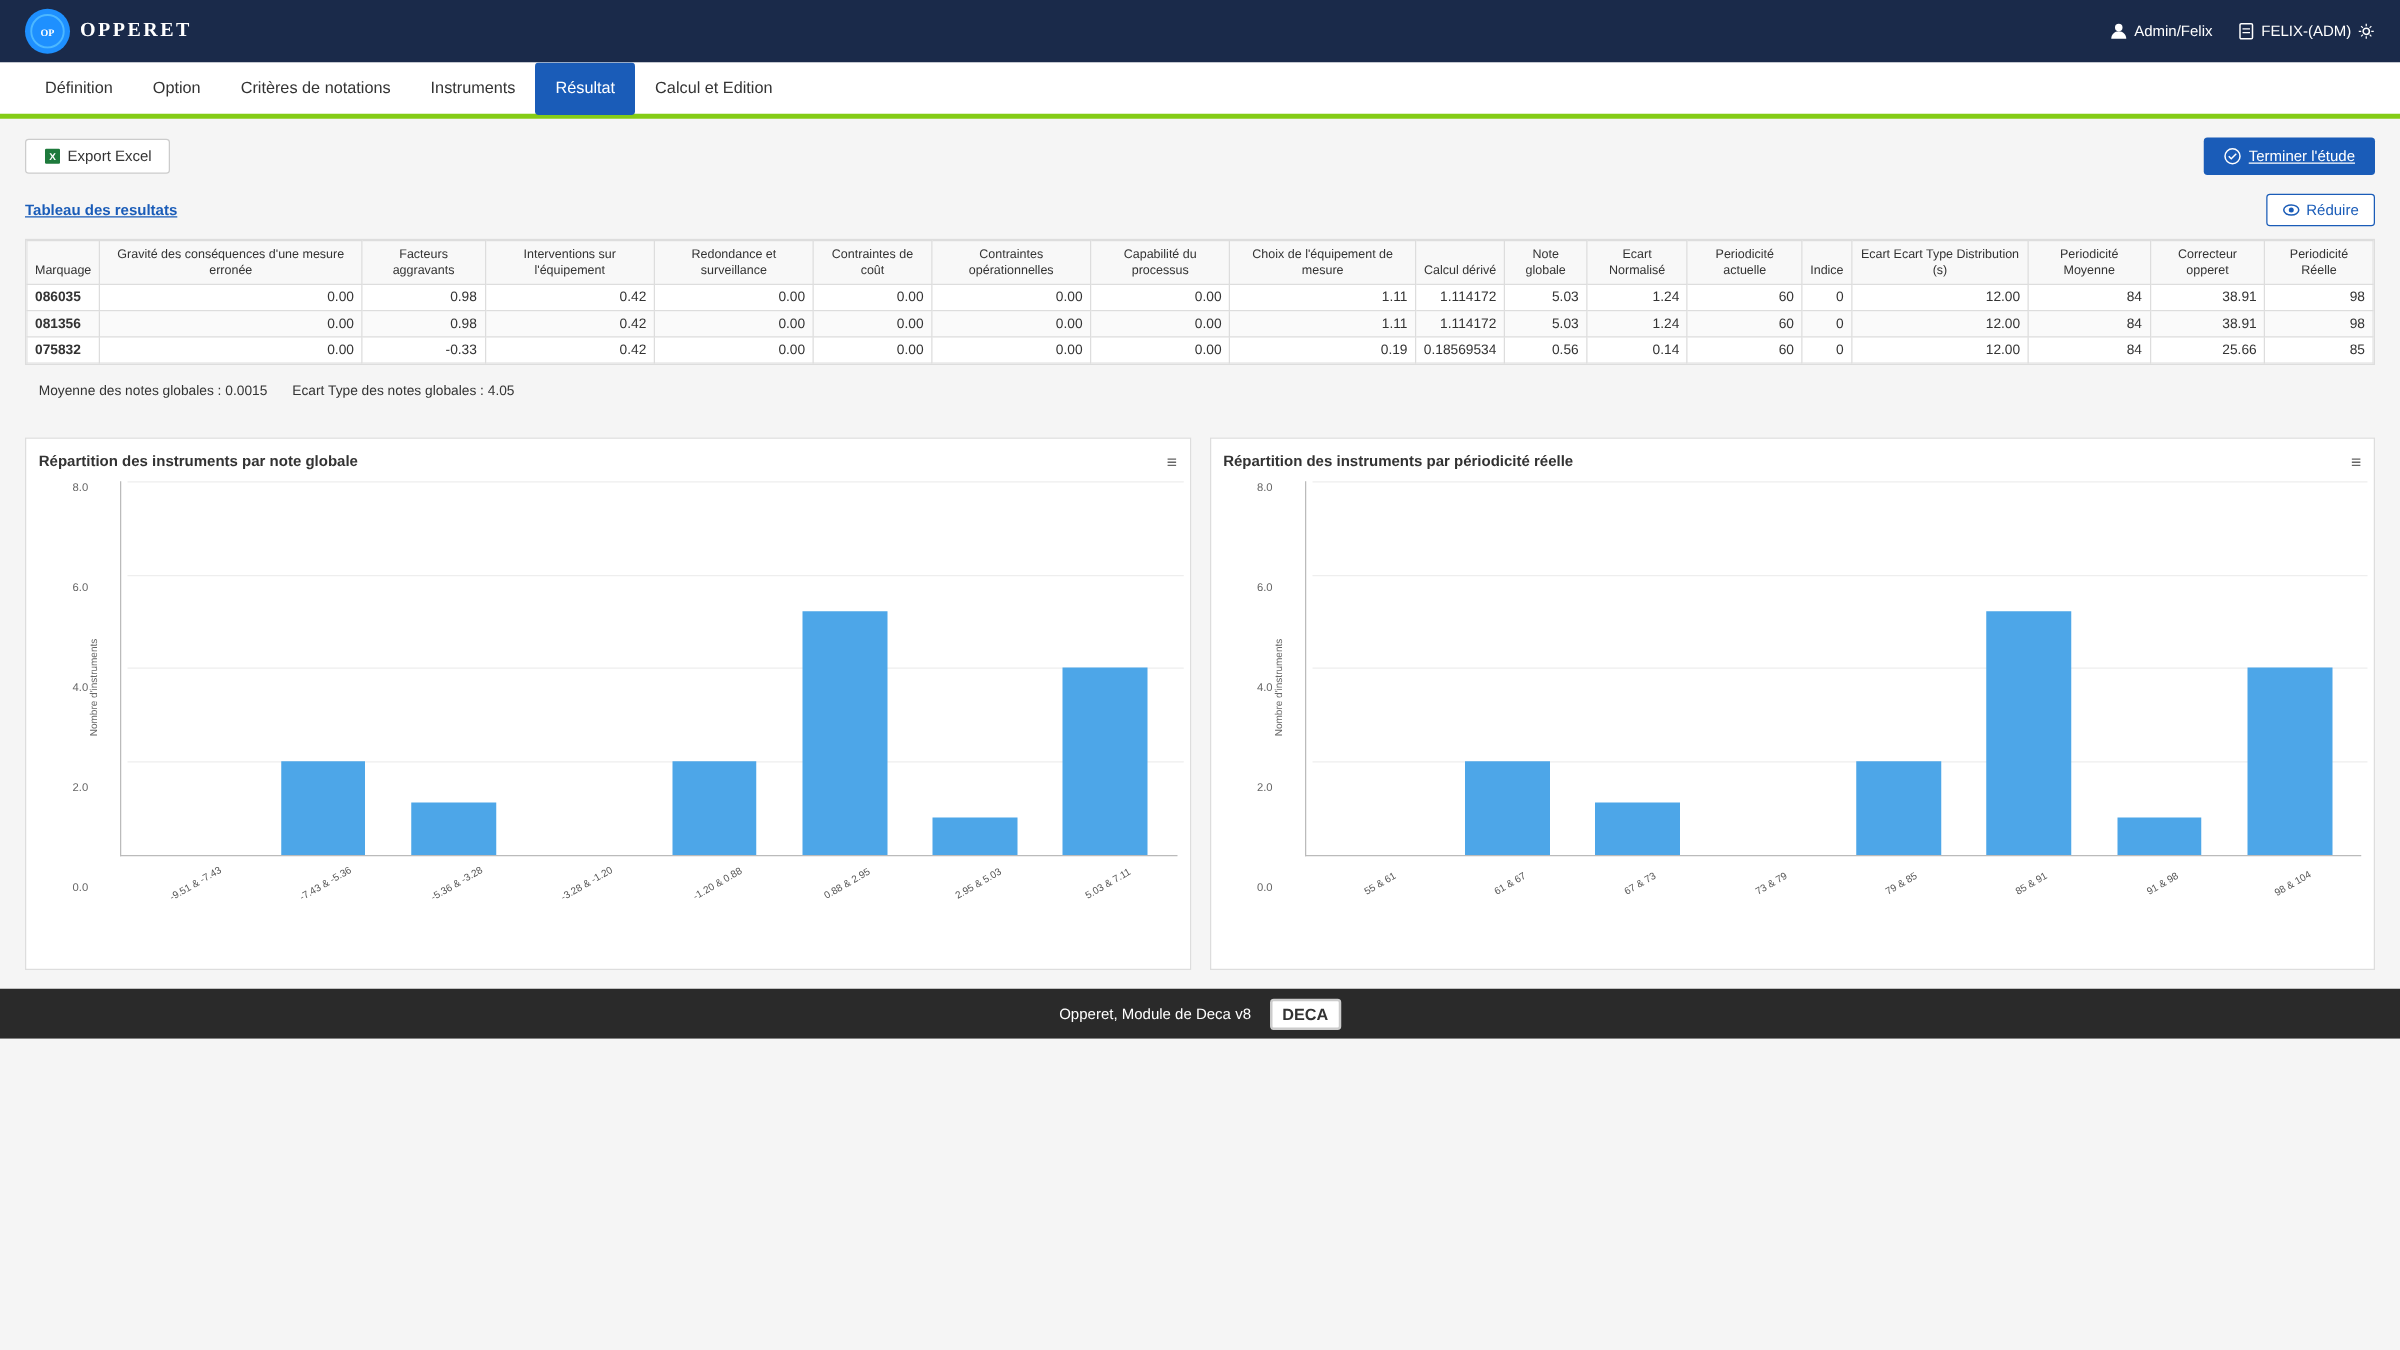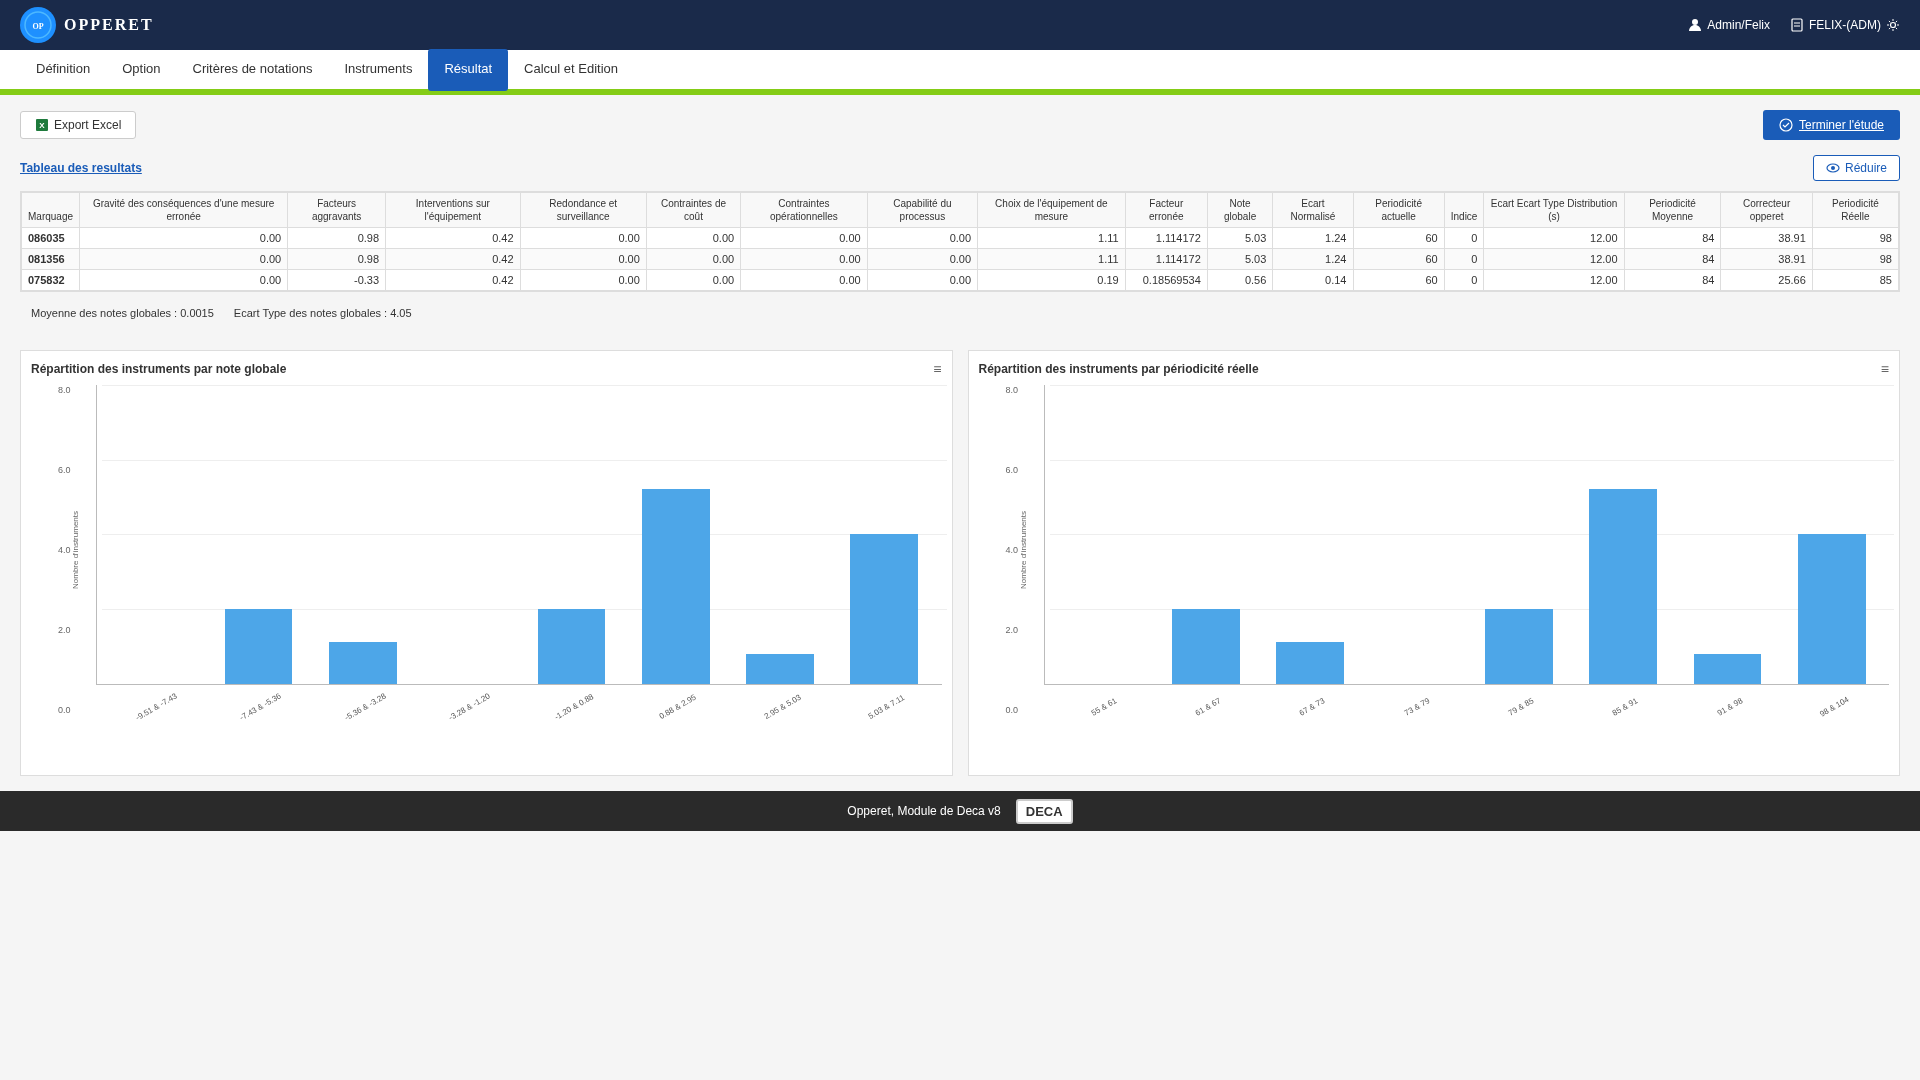--- a/index.html
+++ b/index.html
@@ -39,21 +39,21 @@
       gap: 20px;
       color: white;
       font-size: 12px;
     }
     .header-user { display: flex; align-items: flex-start; gap: 5px; }
     .header-user svg { width: 14px; height: 14px; }
 
     
     .nav {
       background: white;
-      border-bottom: 6px solid #84cc16;
+      border-bottom: 4px solid #84cc16;
       padding: 0 20px;
       display: flex;
       align-items: center;
       height: 45px;
     }
     .nav-tab {
       padding: 12px 16px;
       cursor: pointer;
       font-size: 13px;
       color: #333;
@@ -302,21 +302,21 @@
         <tr>
           <th>Marquage</th>
           <th>Gravité des conséquences d'une mesure erronée</th>
           <th>Facteurs aggravants</th>
           <th>Interventions sur l'équipement</th>
           <th>Redondance et surveillance</th>
           <th>Contraintes de coût</th>
           <th>Contraintes opérationnelles</th>
           <th>Capabilité du processus</th>
           <th>Choix de l'équipement de mesure</th>
-          <th>Facteur erronée</th>
+          <th>Calcul dérivé</th>
           <th>Note globale</th>
           <th>Ecart Normalisé</th>
           <th>Periodicité actuelle</th>
           <th>Indice</th>
           <th>Ecart Ecart Type Distribution (s)</th>
           <th>Periodicité Moyenne</th>
           <th>Correcteur opperet</th>
           <th>Periodicité Réelle</th>
         </tr>
       </thead>

